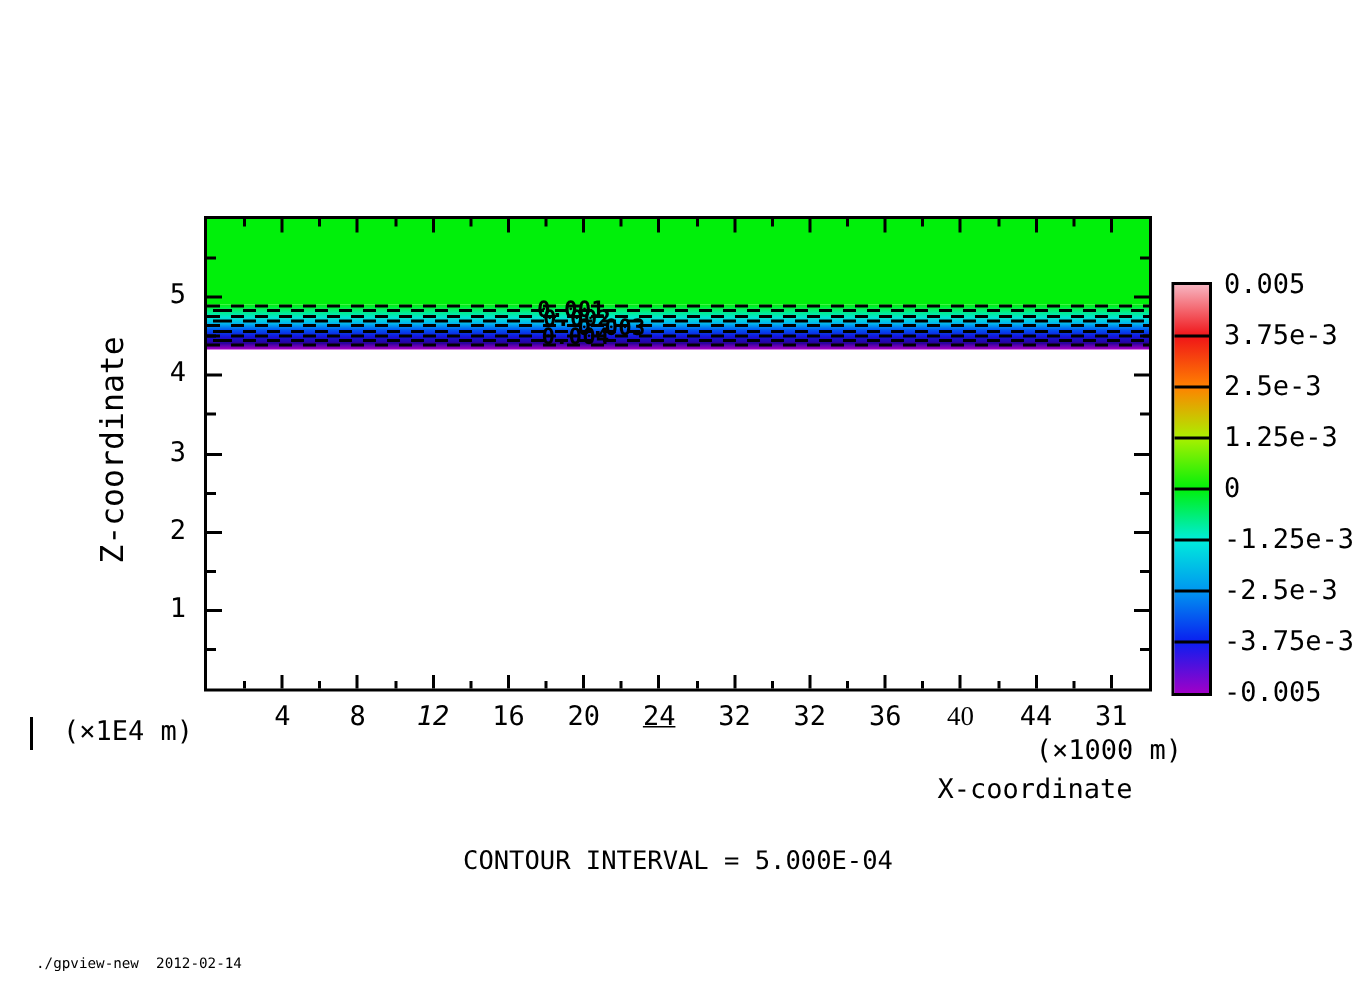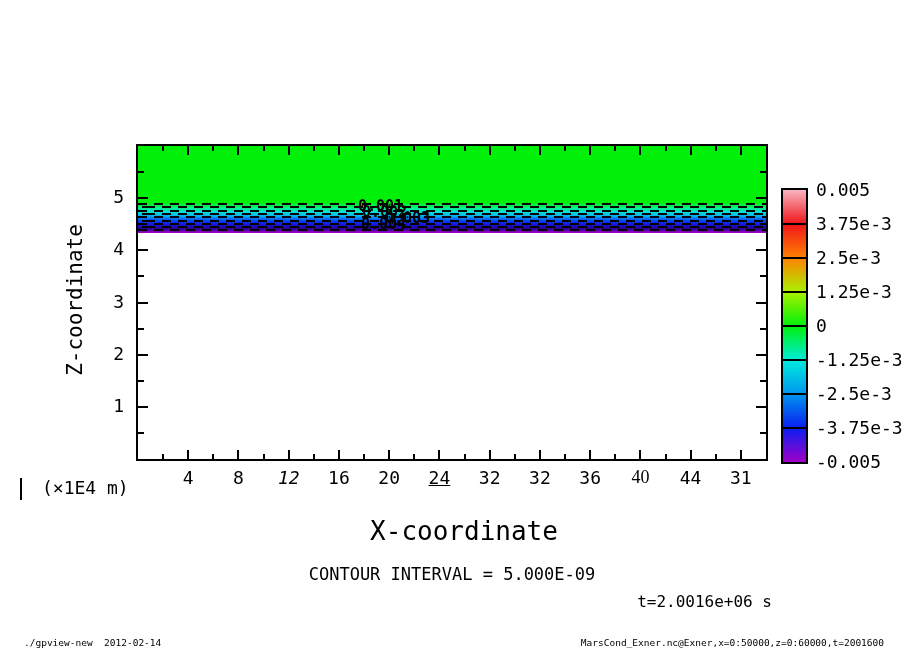--- a/index.html
+++ b/index.html
@@ -26,21 +26,21 @@
   .xlab{position:absolute;transform:translateX(-50%);font-size:18px;white-space:pre;}
   .ylab{position:absolute;width:44px;text-align:right;font-size:18px;line-height:20px;white-space:pre;}
   #x-unit{left:598px;top:490px;width:190px;text-align:right;font-size:18px;white-space:pre;}
   #z-unit{left:42px;top:477px;font-size:18px;white-space:pre;}
   #z-axis-title{
     left:62px;top:160px;width:26px;height:280px;
     font-size:21px;white-space:pre;
     transform:rotate(-90deg);transform-origin:center;
     display:flex;align-items:center;justify-content:center;
   }
-  #x-axis-title{left:148px;top:516px;width:632px;text-align:center;font-size:26px;white-space:pre;}
+  #x-axis-title{left:123px;top:516px;width:632px;text-align:right;font-size:18px;white-space:pre;}
   #contour-interval{left:136px;top:564px;width:632px;text-align:center;font-size:17px;white-space:pre;}
   #time-stamp{left:472px;top:592px;width:300px;text-align:right;font-size:16px;white-space:pre;}
   #colorbar{
     left:781px;top:188px;width:23px;height:272px;
     border:2px solid #000;
   }
   .cb-seg{position:absolute;left:0;width:23px;height:34px;}
   .cb-sep{position:absolute;left:0;width:23px;height:2px;background:#000;margin-top:-1px;}
   .cb-label{position:absolute;left:816px;width:110px;font-size:18px;line-height:22px;white-space:pre;}
   #footer-left{left:24px;top:637px;font-size:9.5px;white-space:pre;}
@@ -138,26 +138,26 @@
       <div class="tick-h" style="top: 51.1667px; left: 0px; width: 10px; z-index: 2;"></div>
       <div class="tick-h" style="top: 51.1667px; right: 0px; width: 10px; z-index: 2;"></div>
       <div class="tick-h" style="top: 25.0833px; left: 0px; width: 6px; z-index: 2;"></div>
       <div class="tick-h" style="top: 25.0833px; right: 0px; width: 6px; z-index: 2;"></div>
     </div>
 
   <div class="abs" id="z-axis-title">Z-coordinate</div>
 
   <div class="abs" id="z-unit">(×1E4 m)</div>
 
+  <div class="abs" id="x-unit">(×1000 m)</div>
 
   <div class="abs" id="x-axis-title">X-coordinate</div>
 
-  <div class="abs" id="contour-interval">CONTOUR INTERVAL = 5.000E-09</div>
-
-  <div class="abs" id="time-stamp">t=2.0016e+06 s</div>
+  <div class="abs" id="contour-interval">CONTOUR INTERVAL = 5.000E-04</div>
+
 
   <div class="abs" id="colorbar">
       <div class="cb-seg" style="top: 0px; background: linear-gradient(rgb(247, 180, 192), rgb(240, 20, 24));"></div>
       <div class="cb-seg" style="top: 34px; background: linear-gradient(rgb(240, 20, 24), rgb(255, 130, 0));"></div>
       <div class="cb-seg" style="top: 68px; background: linear-gradient(rgb(255, 130, 0), rgb(170, 240, 0));"></div>
       <div class="cb-seg" style="top: 102px; background: linear-gradient(rgb(170, 240, 0), rgb(0, 240, 10));"></div>
       <div class="cb-seg" style="top: 136px; background: linear-gradient(rgb(0, 240, 10), rgb(0, 236, 220));"></div>
       <div class="cb-seg" style="top: 170px; background: linear-gradient(rgb(0, 236, 220), rgb(0, 150, 240));"></div>
       <div class="cb-seg" style="top: 204px; background: linear-gradient(rgb(0, 150, 240), rgb(10, 30, 240));"></div>
       <div class="cb-seg" style="top: 238px; background: linear-gradient(rgb(10, 30, 240), rgb(160, 0, 200));"></div>
@@ -165,21 +165,20 @@
       <div class="cb-sep" style="top: 68px;"></div>
       <div class="cb-sep" style="top: 102px;"></div>
       <div class="cb-sep" style="top: 136px;"></div>
       <div class="cb-sep" style="top: 170px;"></div>
       <div class="cb-sep" style="top: 204px;"></div>
       <div class="cb-sep" style="top: 238px;"></div>
     </div>
 
   <div class="abs" id="footer-left">./gpview-new  2012-02-14</div>
 
-  <div class="abs" id="footer-right">MarsCond_Exner.nc@Exner,x=0:50000,z=0:60000,t=2001600</div>
 
   <div class="abs" id="stray-mark"></div>
 
 <div class="abs xlab" style="left: 188.24px; top: 467px;">4</div>
     <div class="abs xlab" style="left: 238.48px; top: 467px;">8</div>
     <div class="abs xlab" style="left: 288.72px; top: 467px; font-style: italic;">12</div>
     <div class="abs xlab" style="left: 338.96px; top: 467px;">16</div>
     <div class="abs xlab" style="left: 389.2px; top: 467px;">20</div>
     <div class="abs xlab" style="left: 439.44px; top: 467px; text-decoration: underline;">24</div>
     <div class="abs xlab" style="left: 489.68px; top: 467px;">32</div>

